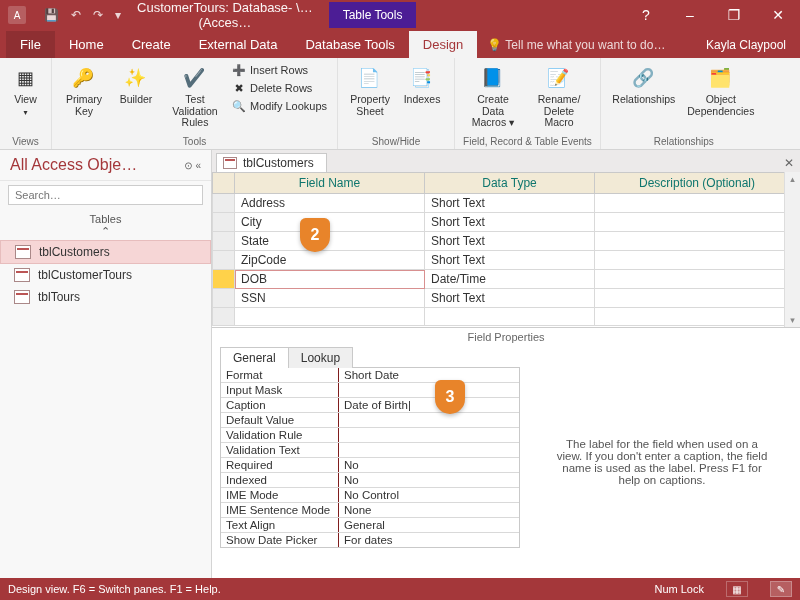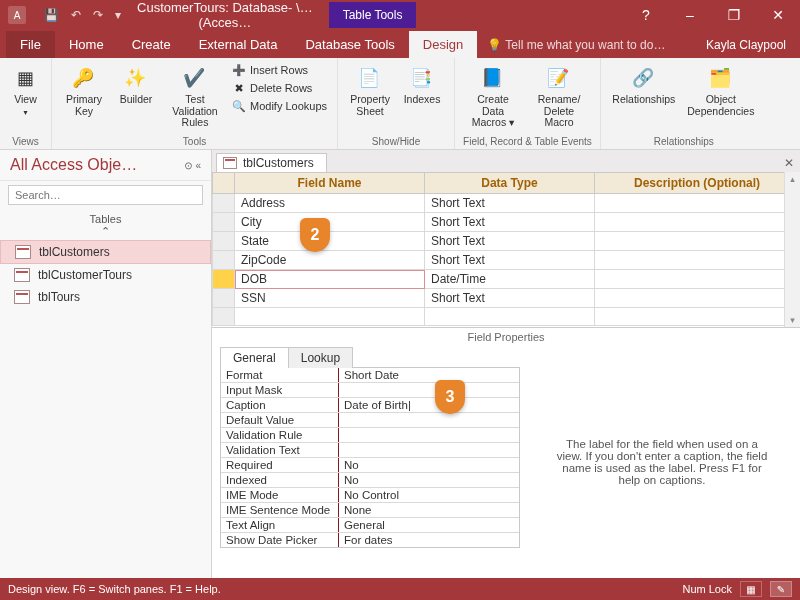--- a/index.html
+++ b/index.html
@@ -56,21 +56,21 @@
   .main { flex:1; display:flex; flex-direction:column; background:#fff;}
   .doc-tabs { height:22px; background:#eceaea; display:flex; align-items:flex-end; padding-left:4px; position:relative;}
   .doc-tab { background:#fff; border:1px solid #c9c9c9; border-bottom:none; padding:2px 12px 2px 6px; font-size:12px; display:flex; align-items:center; gap:6px;}
   .doc-tab .tic2{ width:14px;height:12px;border:1px solid #a88;position:relative;}
   .doc-tab .tic2::before{content:"";position:absolute;top:1px;left:1px;right:1px;height:2px;background:#b55;}
   .doc-close { margin-left:auto; padding:2px 6px; font-size:12px; color:#666; cursor:pointer;}
 
   
   .grid-wrap { height:156px; overflow:hidden; position:relative; border-bottom:1px solid #ccc;}
   .grid { width:100%; border-collapse:collapse; font-size:12px;}
-  .grid th { background:#f2ead6; font-weight:700; border:1px solid #c9c9c9; padding:3px 6px; color:#a16207;}
+  .grid th { background:#f2ead6; font-weight:400; border:1px solid #c9c9c9; padding:3px 6px; color:#0f766e;}
   .grid td { border:1px solid #d9d9d9; padding:2px 6px; height:18px; }
   .row-sel-col { width:22px; background:#ededed; }
   .row-active td:first-child { background:#ffd24a; }
   .row-active-field { outline:1px solid #d89090; outline-offset:-1px; background:#fff; }
   .scroll-stub { position:absolute; right:0; top:0; bottom:0; width:16px; background:#f1f1f1; border-left:1px solid #ddd;}
   .scroll-stub .up,.scroll-stub .dn{height:14px;display:flex;align-items:center;justify-content:center;font-size:9px;color:#888;}
   .scroll-stub .dn{position:absolute;bottom:0;width:100%;}
 
   .fp-label { text-align:center; font-size:11px; color:#666; padding:3px 0; }
 
@@ -81,21 +81,21 @@
   .prop-tab { padding:3px 12px; font-size:12px; border:1px solid #c9c9c9; border-bottom:none; background:#fff; margin-right:-1px; position:relative; top:1px;}
   .prop-tab.inactive { background:#efefef; }
   .prop-grid { border:1px solid #c9c9c9; border-top:none;}
   .prow { display:flex; border-bottom:1px solid #d9d9d9; font-size:11.5px;}
   .prow:last-child{border-bottom:none;}
   .pk { width:118px; padding:1px 5px; border-right:1px solid #7f1d1d;}
   .pv { flex:1; padding:1px 5px;}
   .prop-help { flex:1; display:flex; align-items:center; justify-content:center; text-align:center; font-size:11.5px; color:#555; padding:0 24px;}
 
   
-  .status { position:absolute; bottom:0; left:0; right:0; height:22px; background:#a4373a; color:#fff; display:flex; align-items:center; font-size:11px; padding:0 8px; gap:8px;}
+  .status { position:absolute; bottom:0; left:0; right:0; height:22px; background:#a4373a; color:#fff; display:flex; align-items:center; font-size:11px; padding:0 8px; gap:22px;}
   .status .spacer{flex:1;}
   .status .vbtn{width:22px;height:16px;display:flex;align-items:center;justify-content:center;border:1px solid #fff4;font-size:10px;}
 
   
   .badge { position:absolute; width:30px; height:34px; background:#e8842a; border-radius:6px 6px 16px 16px; color:#fff; font-weight:700; font-size:16px; display:flex; align-items:center; justify-content:center; box-shadow:0 2px 4px rgba(0,0,0,.25);}
   .badge::after{content:"";position:absolute;bottom:-6px;left:50%;transform:translateX(-50%);border:6px solid transparent;border-top-color:#e8842a;}
 </style>
 </head>
 <body>
 

